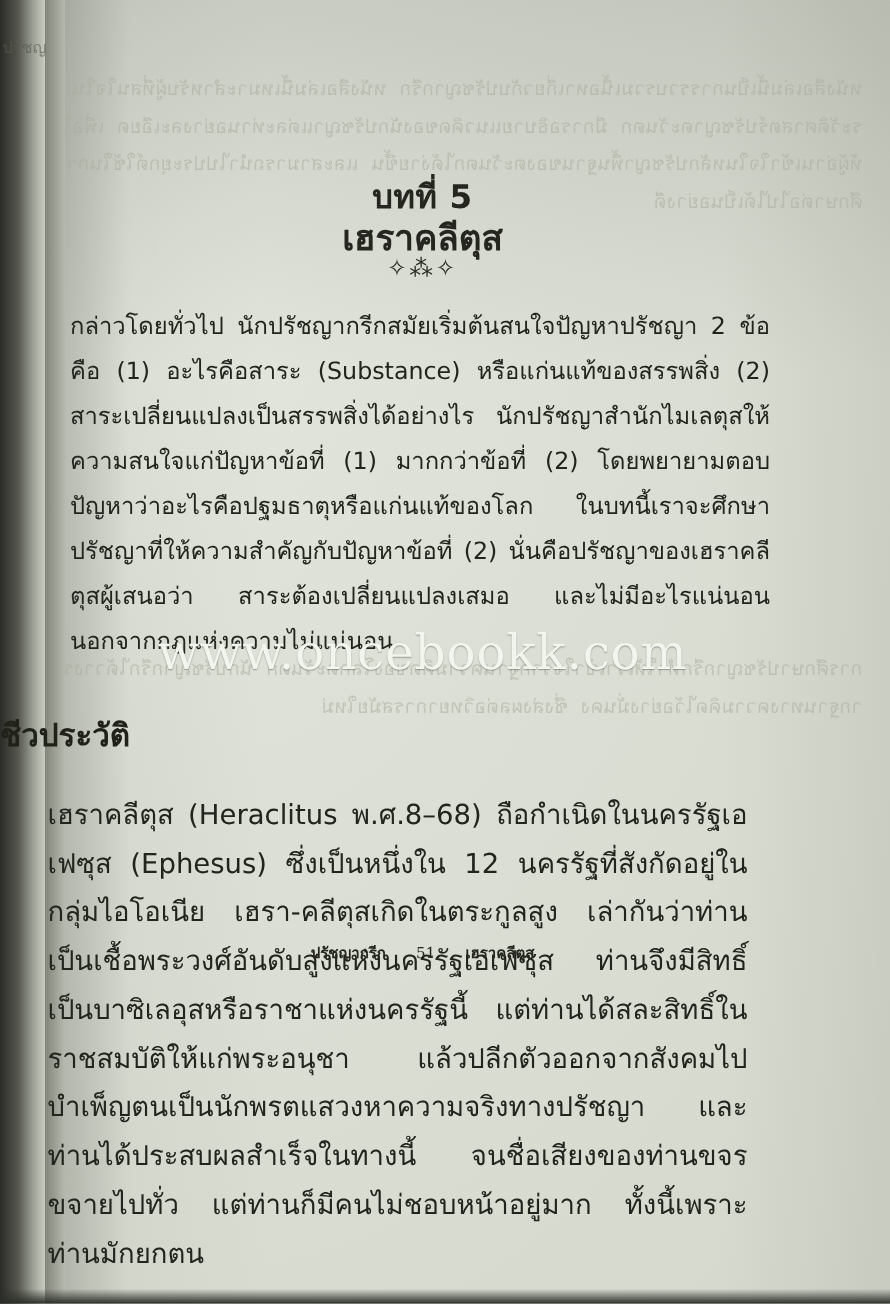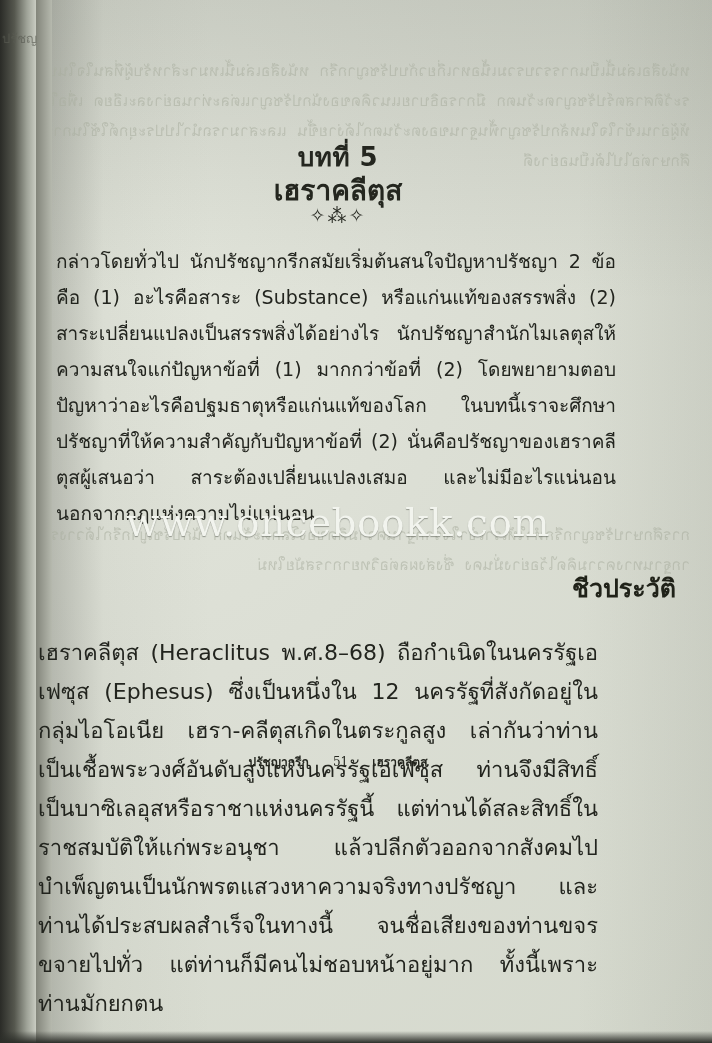--- a/index.html
+++ b/index.html
@@ -129,21 +129,21 @@
     line-height: 36px;
     text-align: justify;
     text-justify: inter-character;
   }
   .body-block.p1 { top: 243px; margin-left: 18px; }
   .body-block.p2 { top: 633px; font-size: 22px; line-height: 39px; }
 
   .section-head {
     position: absolute;
     top: 568px; left: 0; right: 0;
-    text-align: right;
+    text-align: left;
     font-size: 25px;
     font-weight: 700;
     color: #202219;
   }
 
   .watermark {
     position: absolute;
     left: 0; right: 0;
     top: 500px;
     text-align: center;

